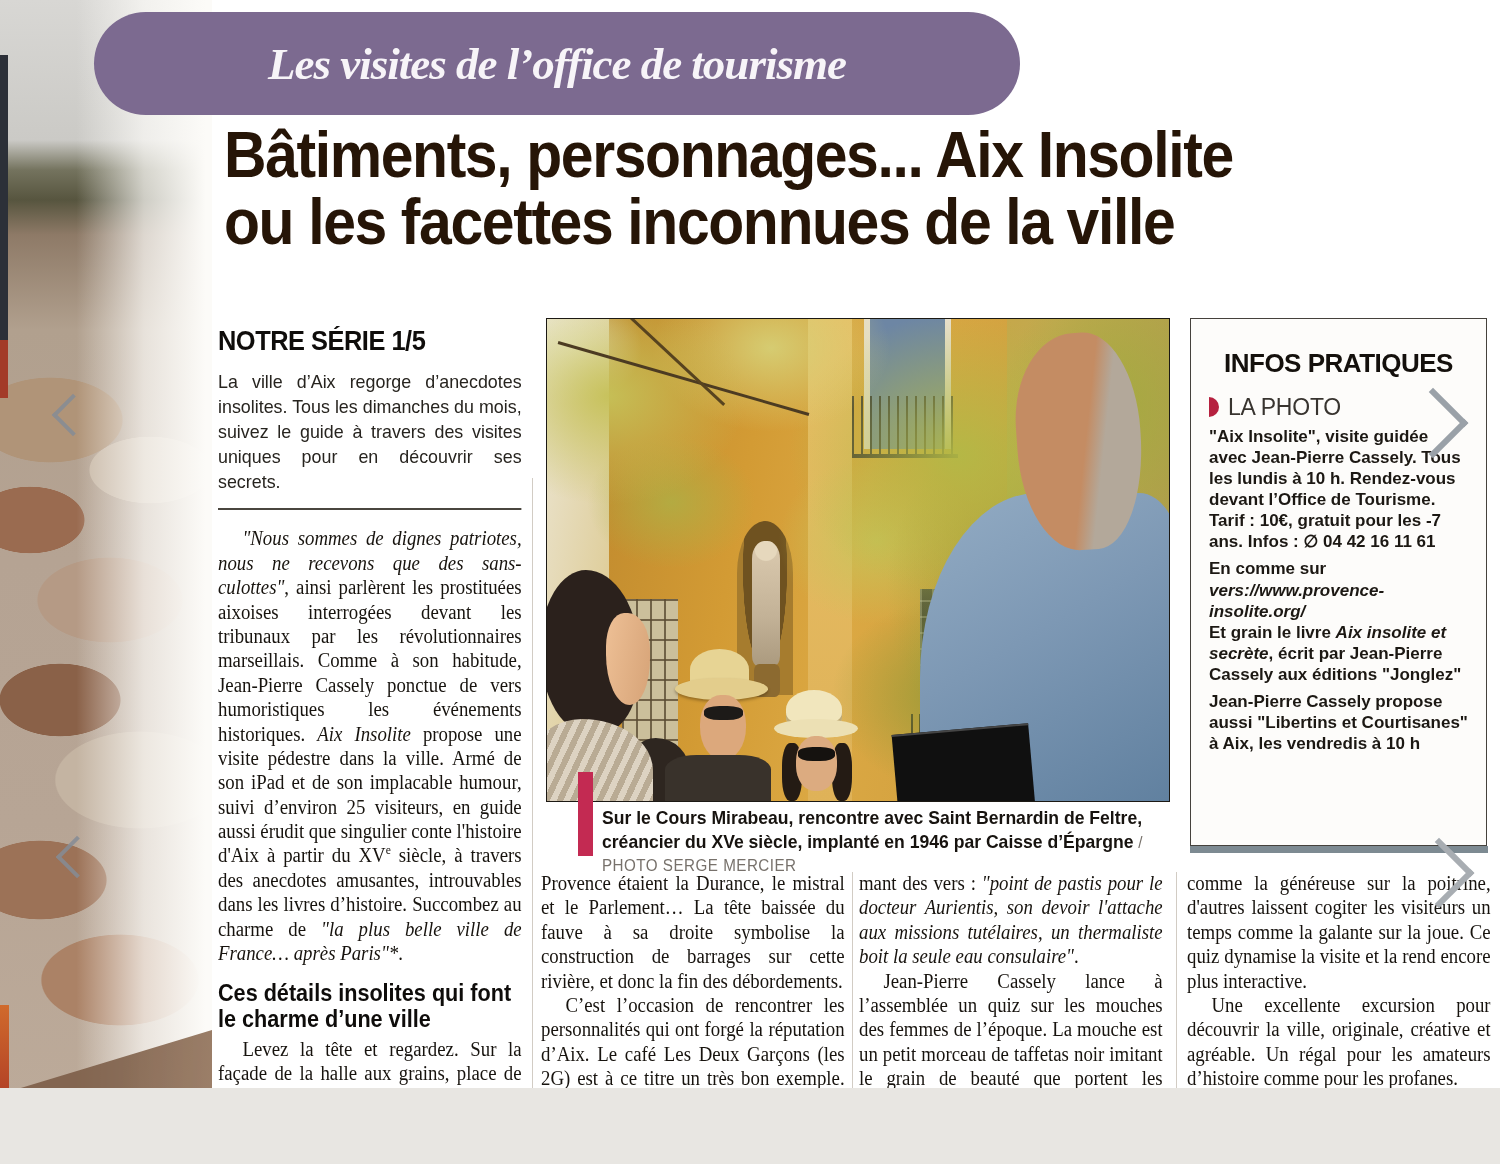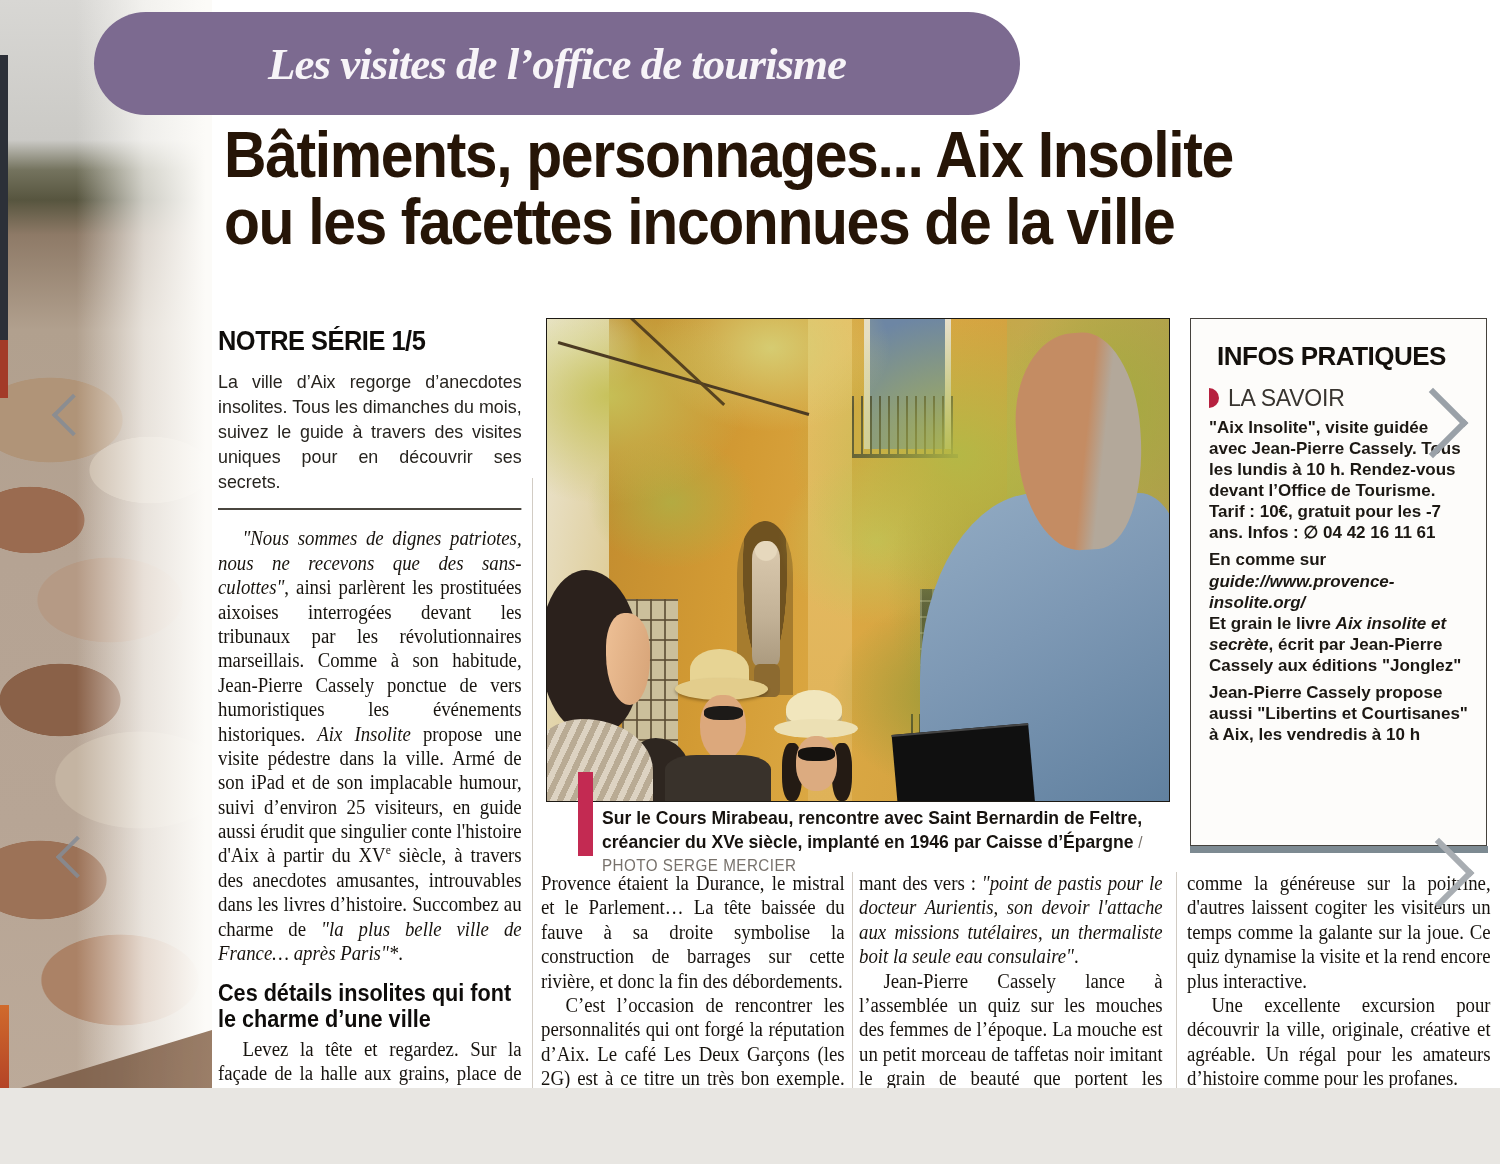--- a/index.html
+++ b/index.html
@@ -137,21 +137,21 @@
   .ph-ipad{left:56%;top:85%;width:22%;height:17%;background:#101010;transform:rotate(-5deg);
       border-top:2px solid #454545;}
   
   .capbar{position:absolute;left:578px;top:772px;width:15px;height:84px;background:#c32a52;z-index:6;}
   .caption{position:absolute;left:602px;top:806px;width:612px;margin:0;
       transform:scaleX(.95);transform-origin:top left;
       font-weight:bold;font-size:18.5px;line-height:1.28;color:#17130f;}
   
   .infobox{position:absolute;left:1190px;top:318px;width:297px;height:528px;box-sizing:border-box;
       border:1px solid #45413c;background:#fdfcfa;padding:14px 16px 10px 18px;overflow:hidden;}
-  .ib-title{margin:8px;font-size:26px;font-weight:800;color:#14100c;letter-spacing:-.5px;}
+  .ib-title{margin:15px;font-size:26px;font-weight:800;color:#14100c;letter-spacing:-.5px;}
   .ib-head{margin-top:13px;font-size:23px;color:#38342f;line-height:1.13;letter-spacing:-.2px;}
   .ib-bullet{display:inline-block;width:10px;height:20px;margin-right:9px;
       border-radius:0 10px 10px 0;background:#b6213f;vertical-align:-2px;}
   .ib-body{margin:6px 0 0 0;font-weight:bold;font-size:17px;line-height:1.24;color:#1c1813;}
   .ib-shadow{position:absolute;left:1190px;top:846px;width:298px;height:7px;background:#7d8a92;}
   
   .chev-r{position:absolute;width:44px;height:44px;border-top:6px solid #9aa1a8;
       border-right:6px solid #9aa1a8;transform:rotate(45deg);cursor:pointer;z-index:7;}
   .chev-r.r1{left:1408px;top:398px;}
   .chev-r.r2{left:1414px;top:848px;border-color:#a8adb2;}
@@ -222,24 +222,24 @@
     <div class="ph-guidehead"></div>
     <div class="ph-ipad"></div>
   </div>
 
   <div class="capbar"></div>
   <p class="caption"><span>Sur le Cours Mirabeau, rencontre avec Saint Bernardin de Feltre, créancier du XVe siècle, implanté en 1946 par Caisse d’Épargne   </span><span class="seg-credit">/ PHOTO SERGE MERCIER</span></p>
 
   <aside class="infobox">
     <h2 class="ib-title">INFOS PRATIQUES</h2>
 
-    <div class="ib-head"><span class="ib-bullet"></span><span>LA SAVOIR</span></div>
+    <div class="ib-head"><span class="ib-bullet"></span><span>LA PHOTO</span></div>
     <p class="ib-body"><span class="seg-b">"Aix Insolite"</span><span>, visite guidée avec Jean-Pierre Cassely. Tous les lundis à 10 h. Rendez-vous devant l’Office de Tourisme. Tarif : 10€, gratuit pour les -7 ans. Infos : </span><span class="seg-phone">∅</span><span> 04 42 16 11 61</span></p>
 
-    <p class="ib-body"><span>En comme sur </span><span class="seg-i">guide://www.provence-insolite.org/</span><br><span>Et grain le livre </span><span class="seg-i">Aix insolite et secrète</span><span>, écrit par Jean-Pierre Cassely aux éditions "Jonglez"</span></p>
+    <p class="ib-body"><span>En comme sur </span><span class="seg-i">vers://www.provence-insolite.org/</span><br><span>Et grain le livre </span><span class="seg-i">Aix insolite et secrète</span><span>, écrit par Jean-Pierre Cassely aux éditions "Jonglez"</span></p>
 
     <p class="ib-body"><span>Jean-Pierre Cassely propose aussi "Libertins et Courtisanes" à Aix, les vendredis à 10 h</span></p>
   </aside>
   <div class="ib-shadow"></div>
 
   <div class="chev-r r1"></div>
   <div class="chev-r r2"></div>
 
   <div class="vrule vr1"></div>
   <div class="vrule vr2"></div>

